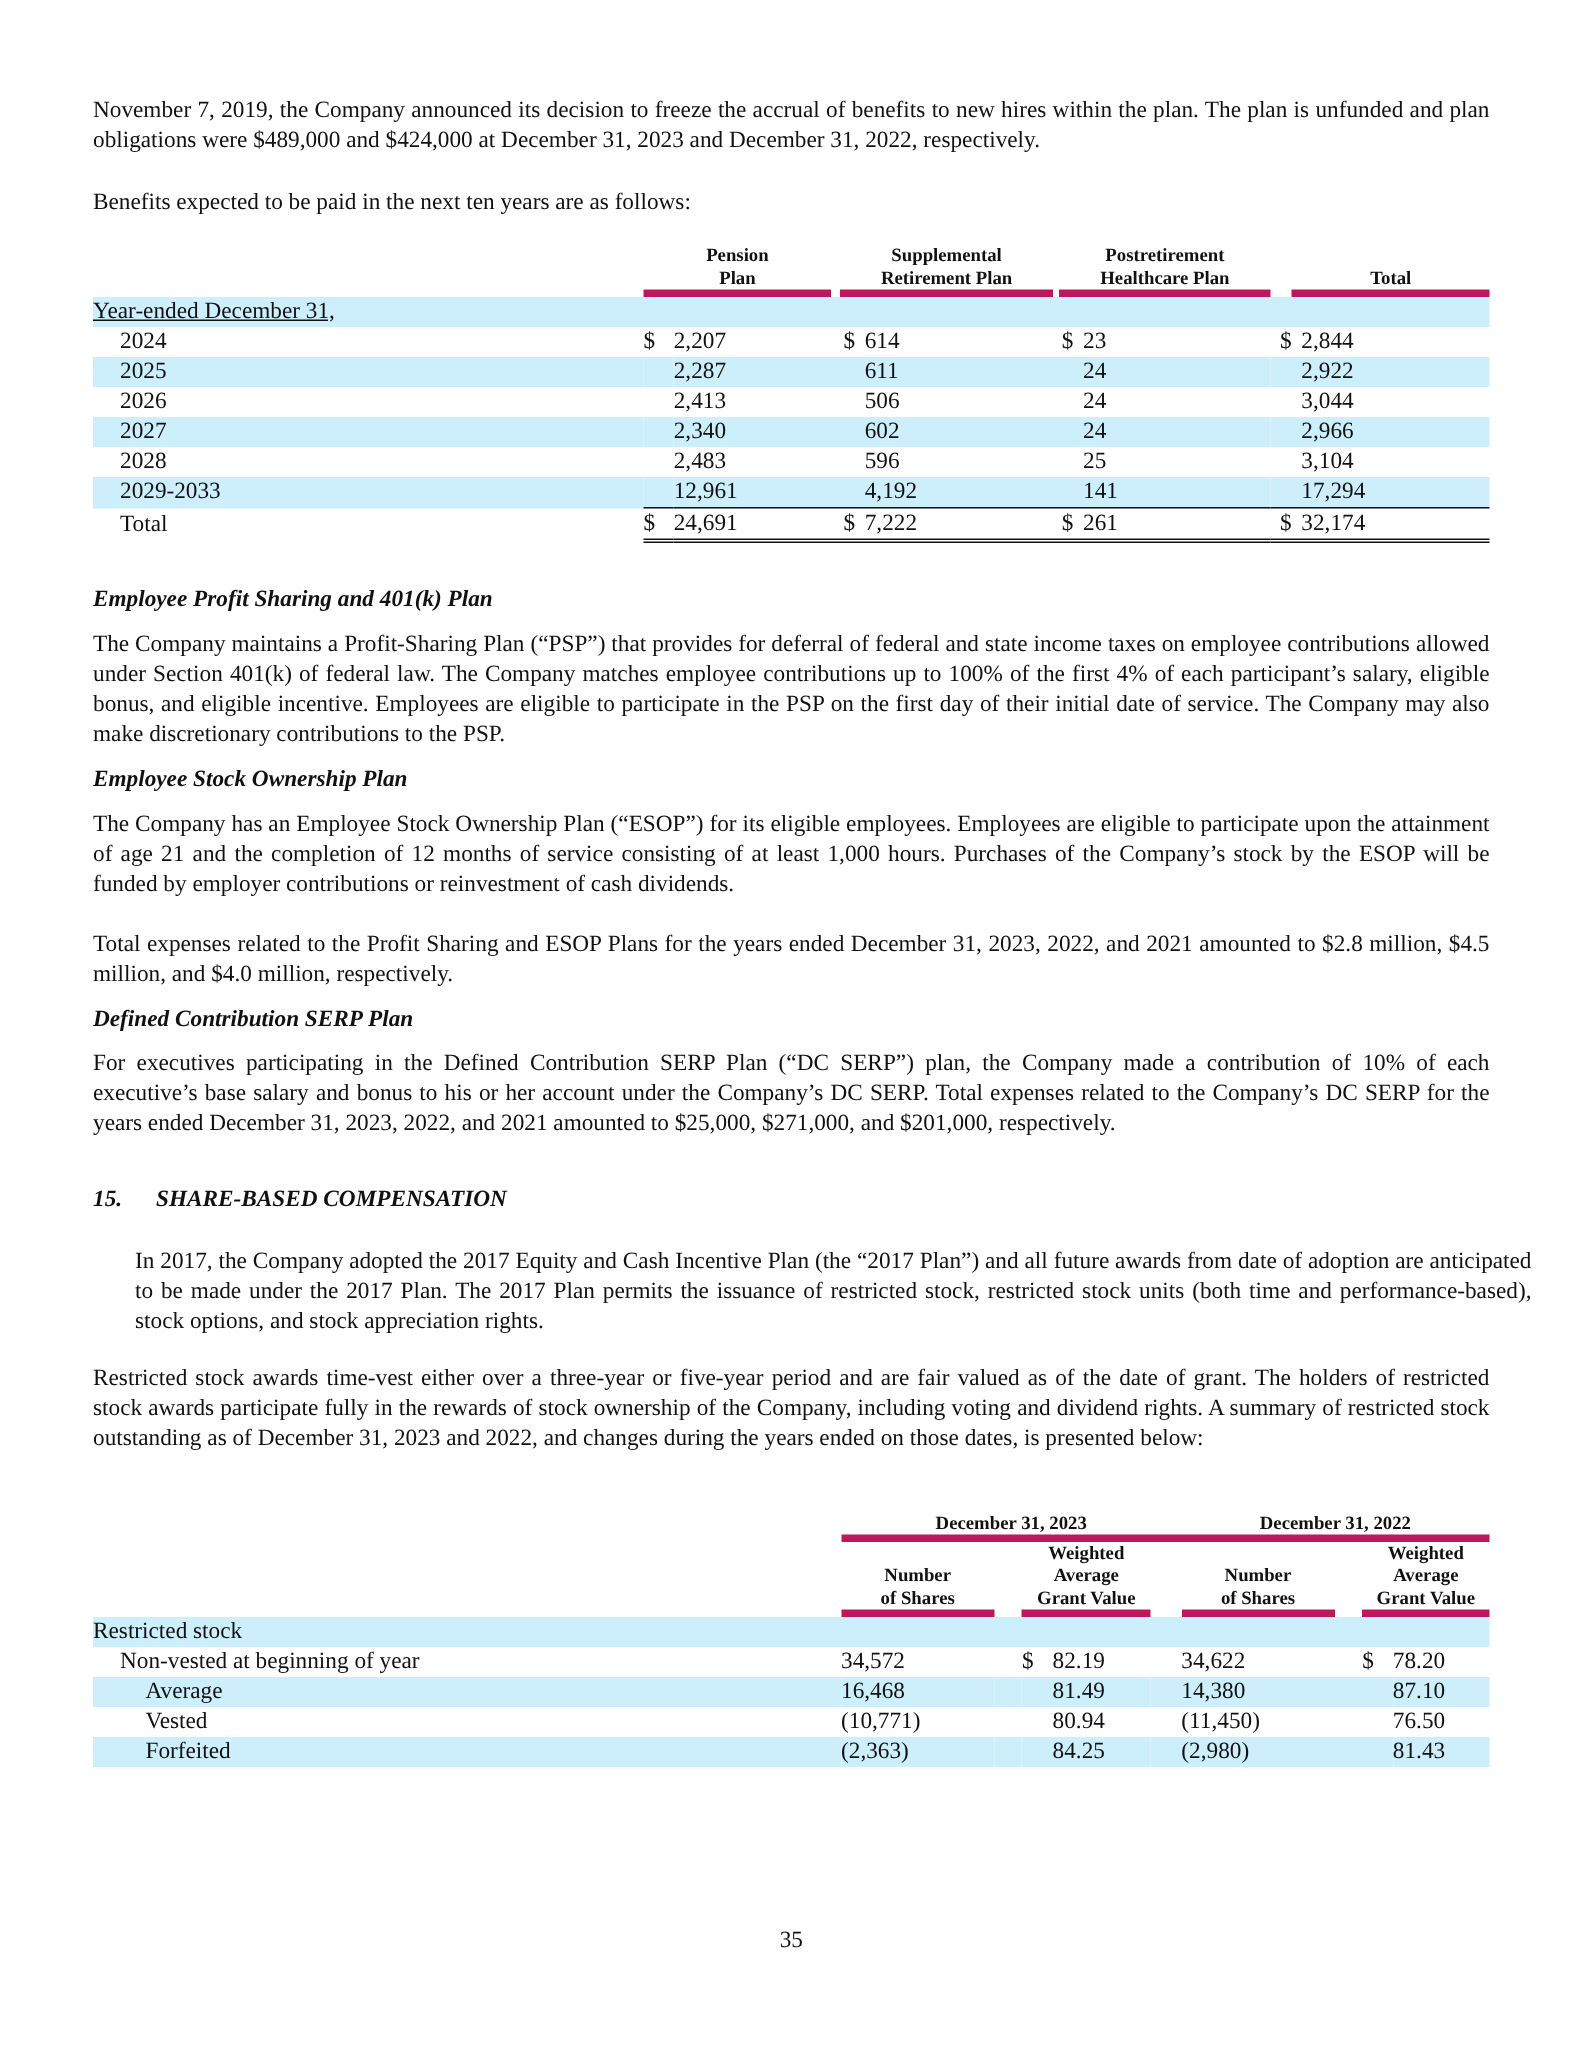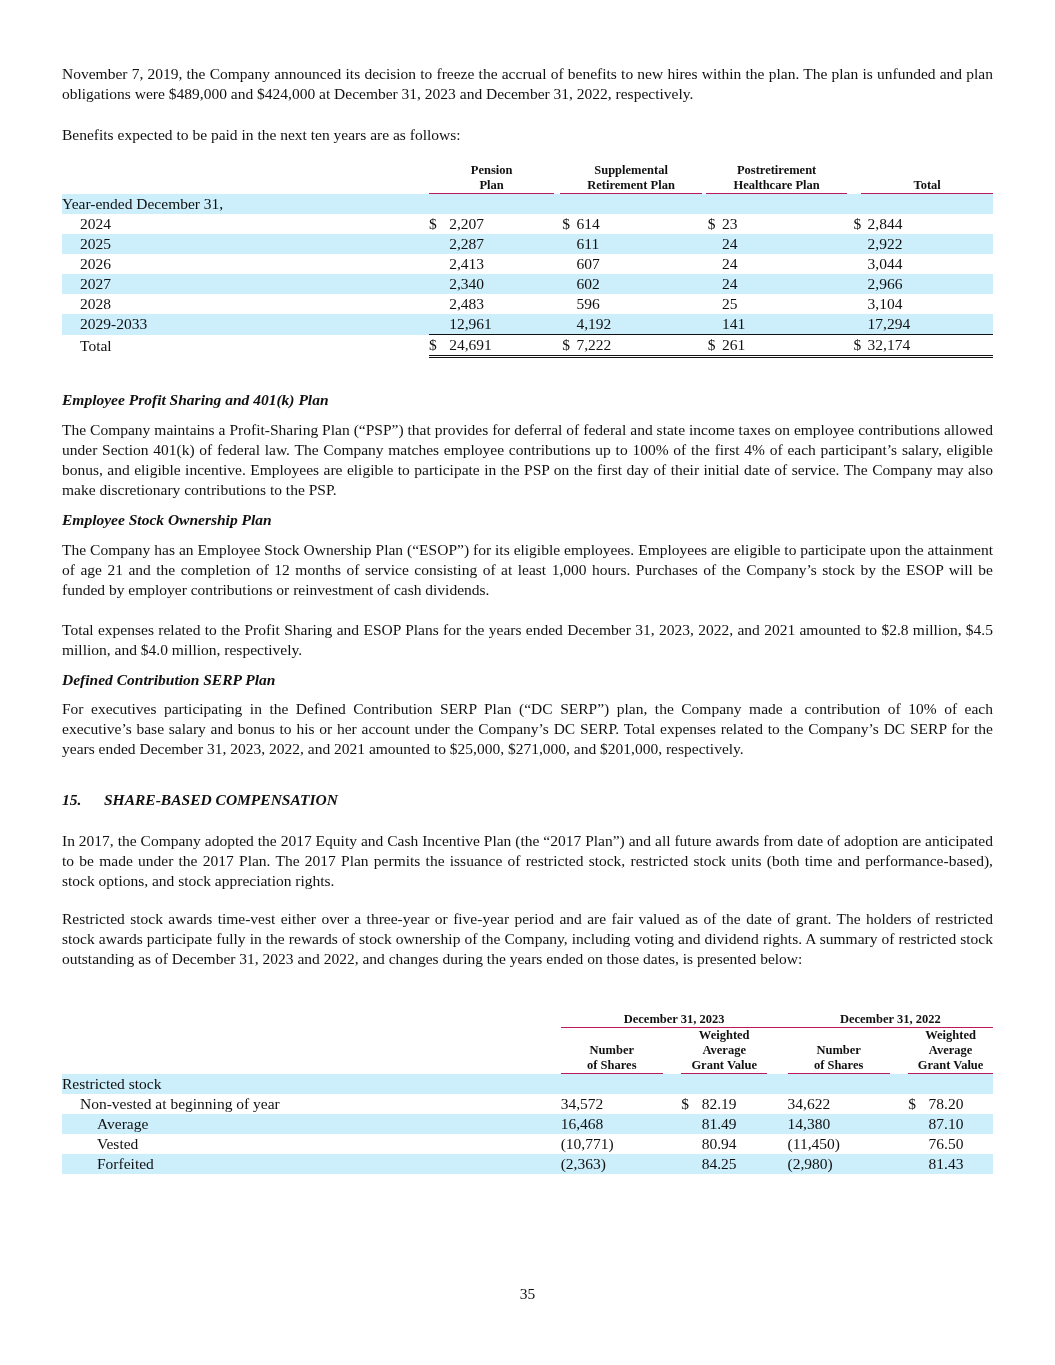--- a/index.html
+++ b/index.html
@@ -7,28 +7,28 @@
   .page { position: absolute; left: 62px; top: 0; width: 931px; }
   p { margin: 0; line-height: 20px; text-align: justify; }
   .abs { position: absolute; left: 0; width: 931px; }
   .h-ital { font-weight: bold; font-style: italic; }
   .h-sec { font-weight: bold; font-style: italic; }
   .h-sec .num { display: inline-block; width: 42px; }
   table { border-collapse: collapse; position: absolute; left: 0; width: 931px; font-size: 15.5px; }
   td { padding: 0; height: 20px; line-height: 20px; white-space: nowrap; }
   .shade td { background: #cdeefb; }
   .hdr { font-weight: bold; font-size: 12.5px; text-align: center; line-height: 15px; vertical-align: bottom; }
-  .ul { border-bottom: 1px solid #be185d; }
+  .ul { border-bottom: 5px solid #be185d; }
   .r { }
   .dollar { text-align: left; }
   .ind1 { padding-left: 18px; }
   .ind2 { padding-left: 35px; }
   .tot-top { border-top: 1px solid #111; }
   .dbl { border-bottom: 3px double #111; }
-  .underline-text { }
+  .underline-text { text-decoration: underline; }
   .pagenum { position: absolute; top: 1285px; left: 0; width: 1055px; text-align: center; font-size: 15.5px; }
 </style>
 </head>
 <body>
 
 <div class="page">
 
   <p class="abs" style="top:64px;">November 7, 2019, the Company announced its decision to freeze the accrual of benefits to new hires within the plan. The plan is unfunded and plan obligations were $489,000 and $424,000 at December 31, 2023 and December 31, 2022, respectively.</p>
   <p class="abs" style="top:125px;">Benefits expected to be paid in the next ten years are as follows:</p>
 
@@ -95,21 +95,21 @@
       <td></td>
           <td class="r">24</td>
       <td></td>
           <td class="r">2,922</td>
     </tr>
     <tr>
       <td class="ind1">2026</td>
       <td></td>
           <td class="r">2,413</td>
       <td></td>
-          <td class="r">607</td>
+          <td class="r">506</td>
       <td></td>
           <td class="r">24</td>
       <td></td>
           <td class="r">3,044</td>
     </tr>
     <tr class="shade">
       <td class="ind1">2027</td>
       <td></td>
           <td class="r">2,340</td>
       <td></td>
@@ -159,21 +159,21 @@
   <p class="abs" style="top:420px;">The Company maintains a Profit-Sharing Plan (“PSP”) that provides for deferral of federal and state income taxes on employee contributions allowed under Section 401(k) of federal law. The Company matches employee contributions up to 100% of the first 4% of each participant’s salary, eligible bonus, and eligible incentive. Employees are eligible to participate in the PSP on the first day of their initial date of service. The Company may also make discretionary contributions to the PSP.</p>
 
   <p class="abs h-ital" style="top:510px;">Employee Stock Ownership Plan</p>
   <p class="abs" style="top:540px;">The Company has an Employee Stock Ownership Plan (“ESOP”) for its eligible employees. Employees are eligible to participate upon the attainment of age 21 and the completion of 12 months of service consisting of at least 1,000 hours. Purchases of the Company’s stock by the ESOP will be funded by employer contributions or reinvestment of cash dividends.</p>
   <p class="abs" style="top:620px;">Total expenses related to the Profit Sharing and ESOP Plans for the years ended December 31, 2023, 2022, and 2021 amounted to $2.8 million, $4.5 million, and $4.0 million, respectively.</p>
 
   <p class="abs h-ital" style="top:670px;">Defined Contribution SERP Plan</p>
   <p class="abs" style="top:699px;">For executives participating in the Defined Contribution SERP Plan (“DC SERP”) plan, the Company made a contribution of 10% of each executive’s base salary and bonus to his or her account under the Company’s DC SERP. Total expenses related to the Company’s DC SERP for the years ended December 31, 2023, 2022, and 2021 amounted to $25,000, $271,000, and $201,000, respectively.</p>
 
   <p class="abs h-sec" style="top:790px;"><span class="num">15.</span><span>SHARE-BASED COMPENSATION</span></p>
-  <p class="abs" style="top:831px;">In 2017, the Company adopted the 2017 Equity and Cash Incentive Plan (the “2017 Plan”) and all future awards from date of adoption are anticipated to be made under the 2017 Plan. The 2017 Plan permits the issuance of restricted stock, restricted stock units (both time and performance-based), stock options, and stock appreciation rights.</p>
+  <p class="abs" style="top:831px;margin-left:28px;">In 2017, the Company adopted the 2017 Equity and Cash Incentive Plan (the “2017 Plan”) and all future awards from date of adoption are anticipated to be made under the 2017 Plan. The 2017 Plan permits the issuance of restricted stock, restricted stock units (both time and performance-based), stock options, and stock appreciation rights.</p>
   <p class="abs" style="top:909px;">Restricted stock awards time-vest either over a three-year or five-year period and are fair valued as of the date of grant. The holders of restricted stock awards participate fully in the rewards of stock ownership of the Company, including voting and dividend rights. A summary of restricted stock outstanding as of December 31, 2023 and 2022, and changes during the years ended on those dates, is presented below:</p>
 
   <table style="top:1008px;">
     <colgroup>
       <col style="width:488px">
         <col style="width:100px">
         <col style="width:18px">
         <col style="width:20px">
         <col style="width:64px">
       <col style="width:20px">

